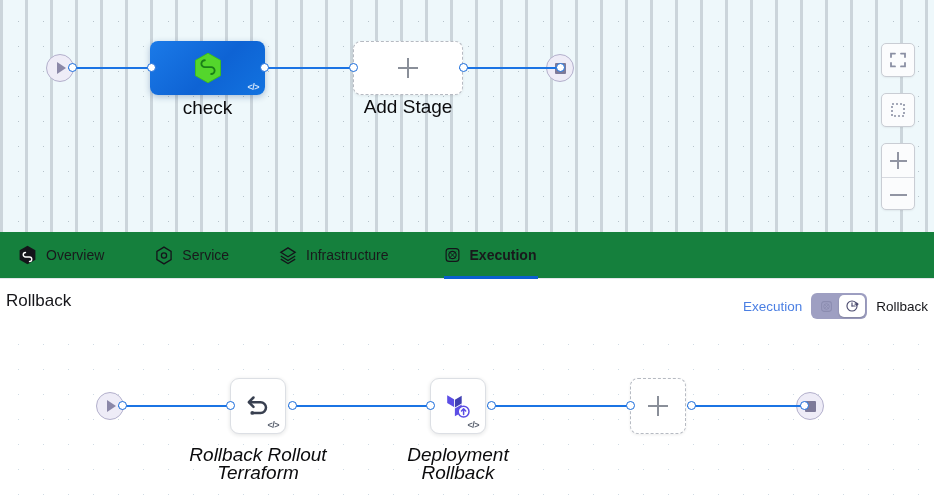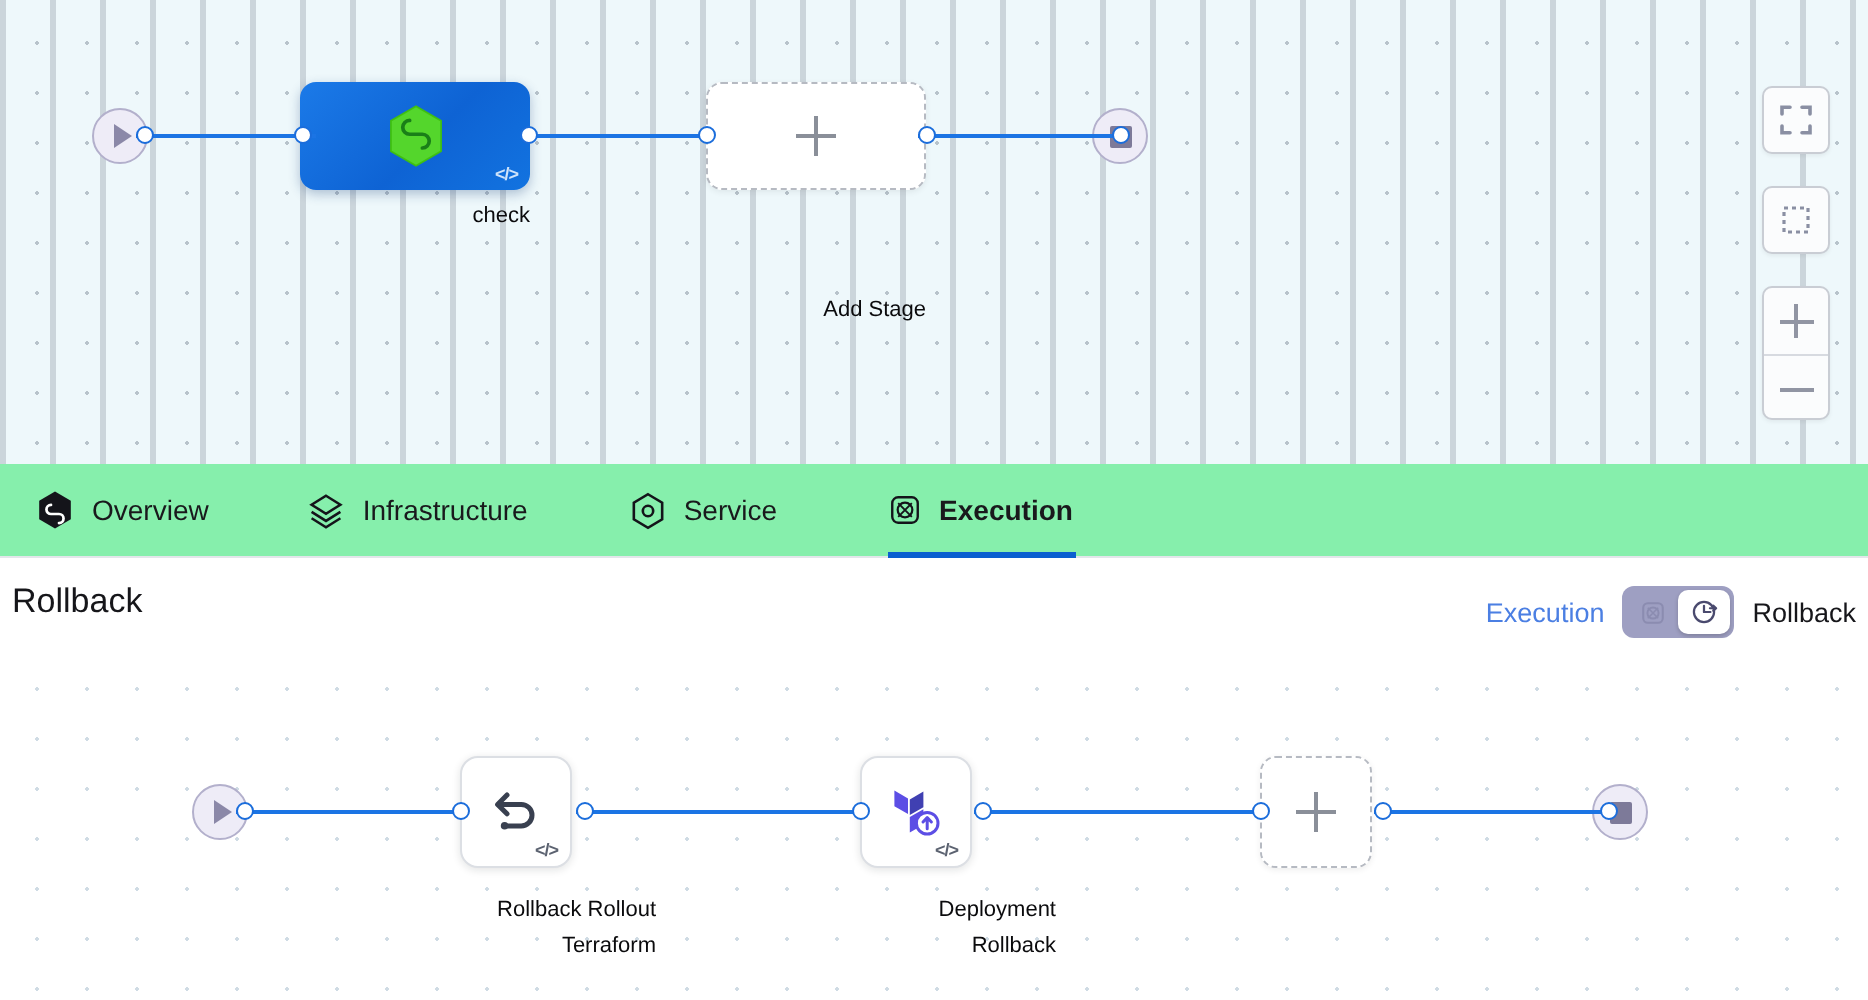--- a/index.html
+++ b/index.html
@@ -75,24 +75,24 @@
     position:absolute;border:1.6px dashed #b6bac2;border-radius:8px;
     background:#ffffff;display:flex;align-items:center;justify-content:center;
     box-sizing:border-box;box-shadow:0 1px 3px rgba(0,0,0,.07);
   }
   .plus{position:relative;width:20px;height:20px;}
   .plus:before,.plus:after{content:"";position:absolute;background:#8a8f99;}
   .plus:before{left:9px;top:0;width:2.2px;height:20px;}
   .plus:after{top:9px;left:0;height:2.2px;width:20px;}
 
   .node-label{
-    position:absolute;text-align:right;font-size:11px;color:#0b0b0d;
+    position:absolute;text-align:center;font-size:19px;color:#0b0b0d;
     line-height:18px;white-space:nowrap;
   }
-  .node-label.wrap{white-space:normal;}
+  .node-label.wrap{white-space:normal;font-style:italic;}
 
   .step-box{
     position:absolute;width:56px;height:56px;border-radius:9px;
     background:#ffffff;border:1px solid #dcdfe4;box-sizing:border-box;
     box-shadow:0 1px 4px rgba(16,22,26,.12);
     display:flex;align-items:center;justify-content:center;
   }
 
   
   .ctl{
@@ -112,21 +112,21 @@
   .ctl-stack > div + div{border-top:1px solid #d7dae0;}
   .ic-plus{position:relative;width:17px;height:17px;}
   .ic-plus:before,.ic-plus:after{content:"";position:absolute;background:#9195a3;}
   .ic-plus:before{left:7.5px;top:0;width:2px;height:17px;}
   .ic-plus:after{top:7.5px;left:0;height:2px;width:17px;}
   .ic-minus{width:17px;height:2px;background:#9195a3;}
 
   
   .tabbar{
     position:absolute;left:0;top:232px;width:934px;height:47px;
-    background:#86efac;border-bottom:1px solid #e3e6ea;
+    background:#15803d;border-bottom:1px solid #e3e6ea;
     display:flex;align-items:center;box-sizing:border-box;
   }
   .tab{
     display:flex;align-items:center;gap:9px;height:47px;
     font-size:14px;color:#19191c;position:relative;box-sizing:border-box;
   }
   .tab .tlabel{line-height:1;}
   .tab.active .tlabel{font-weight:700;}
   .tab.active:after{
     content:"";position:absolute;left:0;right:0;bottom:0;height:3px;background:#0b5fd0;
@@ -182,21 +182,21 @@
     </div>
     <div class="port" style="left:147px;top:63px;"></div>
     <div class="port" style="left:260px;top:63px;"></div>
     <div class="node-label" style="left:150px;top:99px;width:115px;">check</div>
 
     <div class="dashed-box" style="left:353px;top:41px;width:110px;height:54px;">
       <div class="plus"></div>
     </div>
     <div class="port" style="left:349px;top:63px;"></div>
     <div class="port" style="left:459px;top:63px;"></div>
-    <div class="node-label" style="left:353px;top:98px;width:110px;margin-top:48px;">Add Stage</div>
+    <div class="node-label" style="left:353px;top:98px;width:110px;">Add Stage</div>
 
     <div class="port" style="left:556px;top:63px;"></div>
     <div class="terminal" style="left:546px;top:54px;">
       <div class="stop-sq"></div>
     </div>
 
     <div class="ctl" style="left:881px;top:43px;">
       <svg width="18" height="18" viewBox="0 0 18 18">
         <g fill="none" stroke="#8a8fa3" stroke-width="1.8" stroke-linecap="round">
           <path d="M2 6 V2.6 H6"></path>
@@ -224,35 +224,35 @@
   <div class="tabbar">
 
     <div class="tab" style="margin-left:18px;">
       <svg width="19" height="20" viewBox="0 0 20 22">
         <path d="M10 .8 L18.7 5.9 L18.7 16.1 L10 21.2 L1.3 16.1 L1.3 5.9 Z" fill="#14141a"></path>
         <path d="M7.8 8.2 a2.5 2.5 0 1 0 0 5 h4.4 a2.5 2.5 0 1 1 0 5" fill="none" stroke="#ffffff" stroke-width="1.5" stroke-linecap="round"></path>
       </svg>
       <span class="tlabel">Overview</span>
     </div>
 
+    <div class="tab" style="margin-left:51px;">
+      <svg width="18" height="19" viewBox="0 0 20 22">
+        <path d="M10 1.3 L18.2 6.2 L18.2 15.8 L10 20.7 L1.8 15.8 L1.8 6.2 Z" fill="none" stroke="#14141a" stroke-width="1.5"></path>
+        <circle cx="10" cy="11" r="3" fill="none" stroke="#14141a" stroke-width="1.5"></circle>
+      </svg>
+      <span class="tlabel">Service</span>
+    </div>
+
     <div class="tab" style="margin-left:50px;">
       <svg width="18" height="19" viewBox="0 0 20 20">
         <path d="M10 1.5 L18 6.5 L10 11.5 L2 6.5 Z" fill="none" stroke="#14141a" stroke-width="1.4"></path>
         <path d="M2 10.5 L10 15.5 L18 10.5" fill="none" stroke="#14141a" stroke-width="1.4"></path>
         <path d="M2 14 L10 19 L18 14" fill="none" stroke="#14141a" stroke-width="1.4"></path>
       </svg>
       <span class="tlabel">Infrastructure</span>
-    </div>
-
-    <div class="tab" style="margin-left:51px;">
-      <svg width="18" height="19" viewBox="0 0 20 22">
-        <path d="M10 1.3 L18.2 6.2 L18.2 15.8 L10 20.7 L1.8 15.8 L1.8 6.2 Z" fill="none" stroke="#14141a" stroke-width="1.5"></path>
-        <circle cx="10" cy="11" r="3" fill="none" stroke="#14141a" stroke-width="1.5"></circle>
-      </svg>
-      <span class="tlabel">Service</span>
     </div>
 
     <div class="tab active" style="margin-left:55px;padding-right:2px;">
       <svg width="17" height="18" viewBox="0 0 20 20">
         <rect x="2.5" y="2.5" width="15" height="15" rx="3.5" fill="none" stroke="#14141a" stroke-width="1.4"></rect>
         <circle cx="10" cy="10" r="4.3" fill="none" stroke="#14141a" stroke-width="1.3"></circle>
         <path d="M6 6 L14 14 M14 6 L6 14" stroke="#14141a" stroke-width="1.1"></path>
       </svg>
       <span class="tlabel">Execution</span>
     </div>

